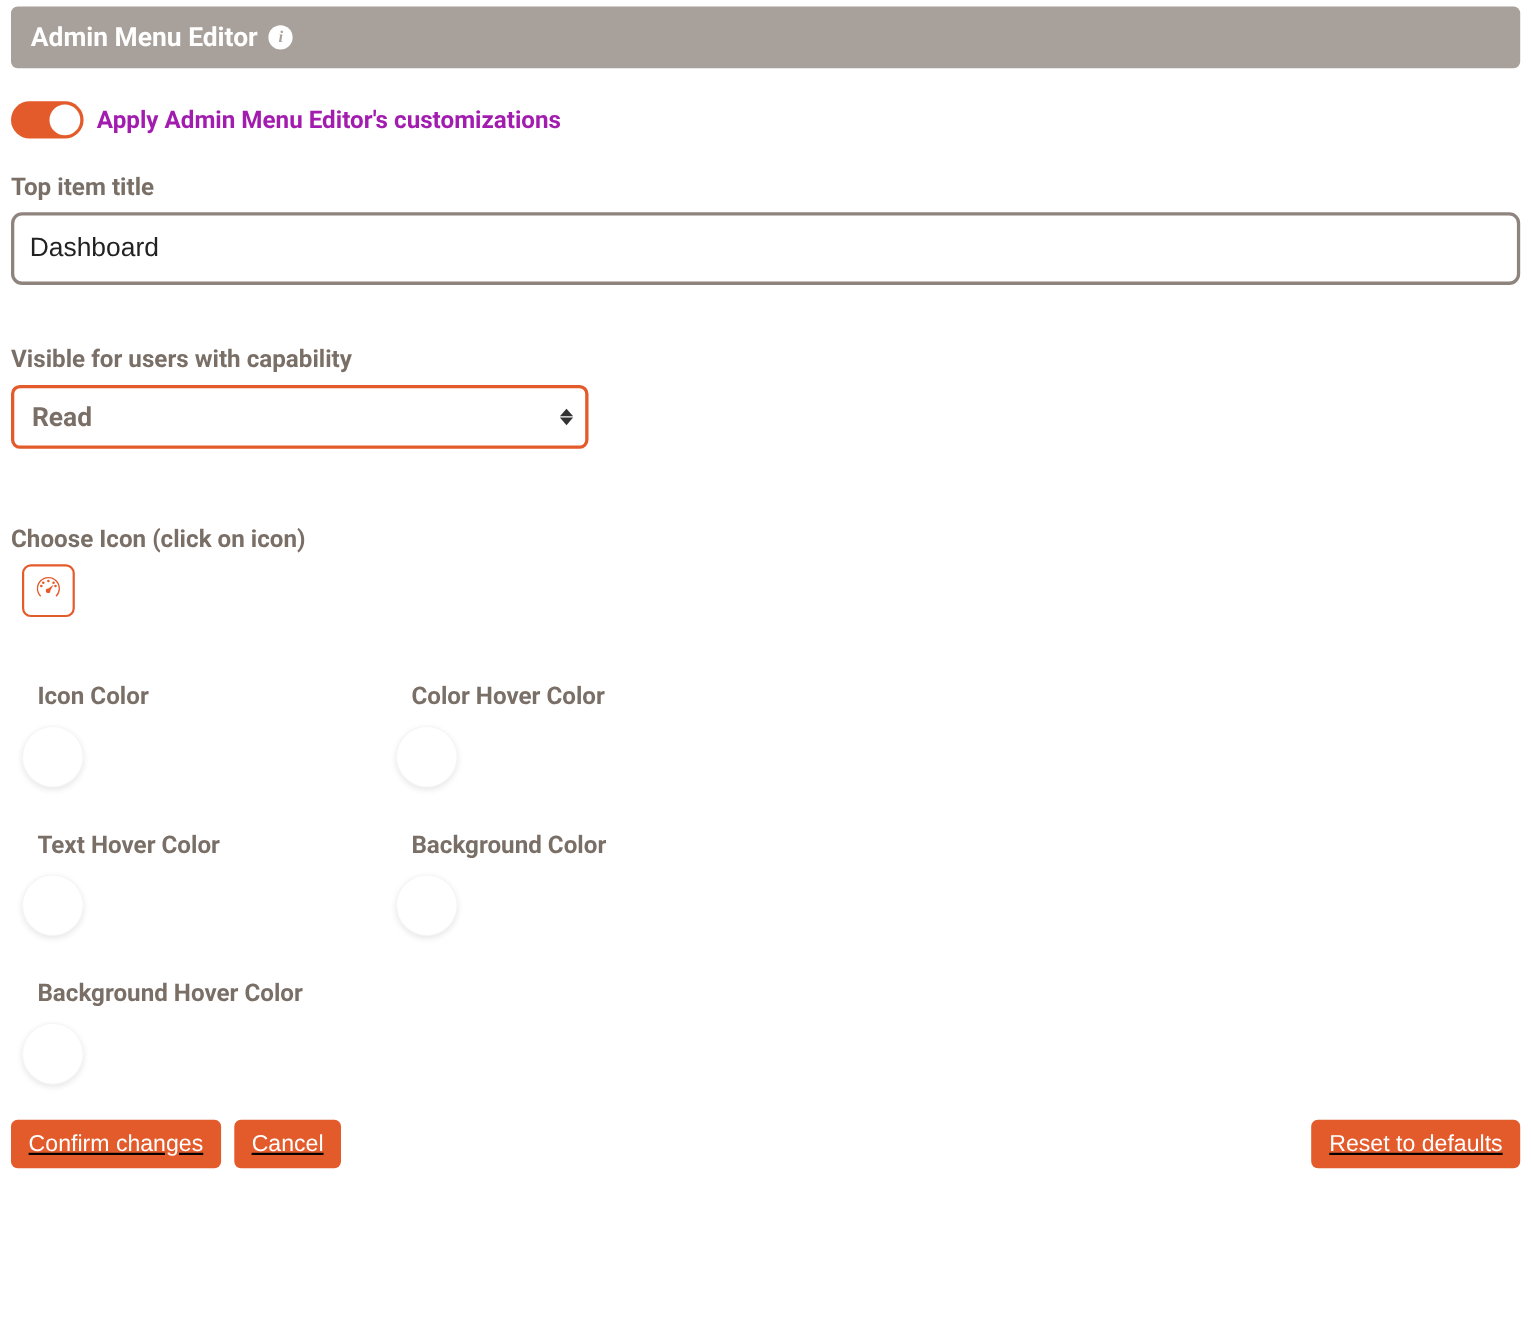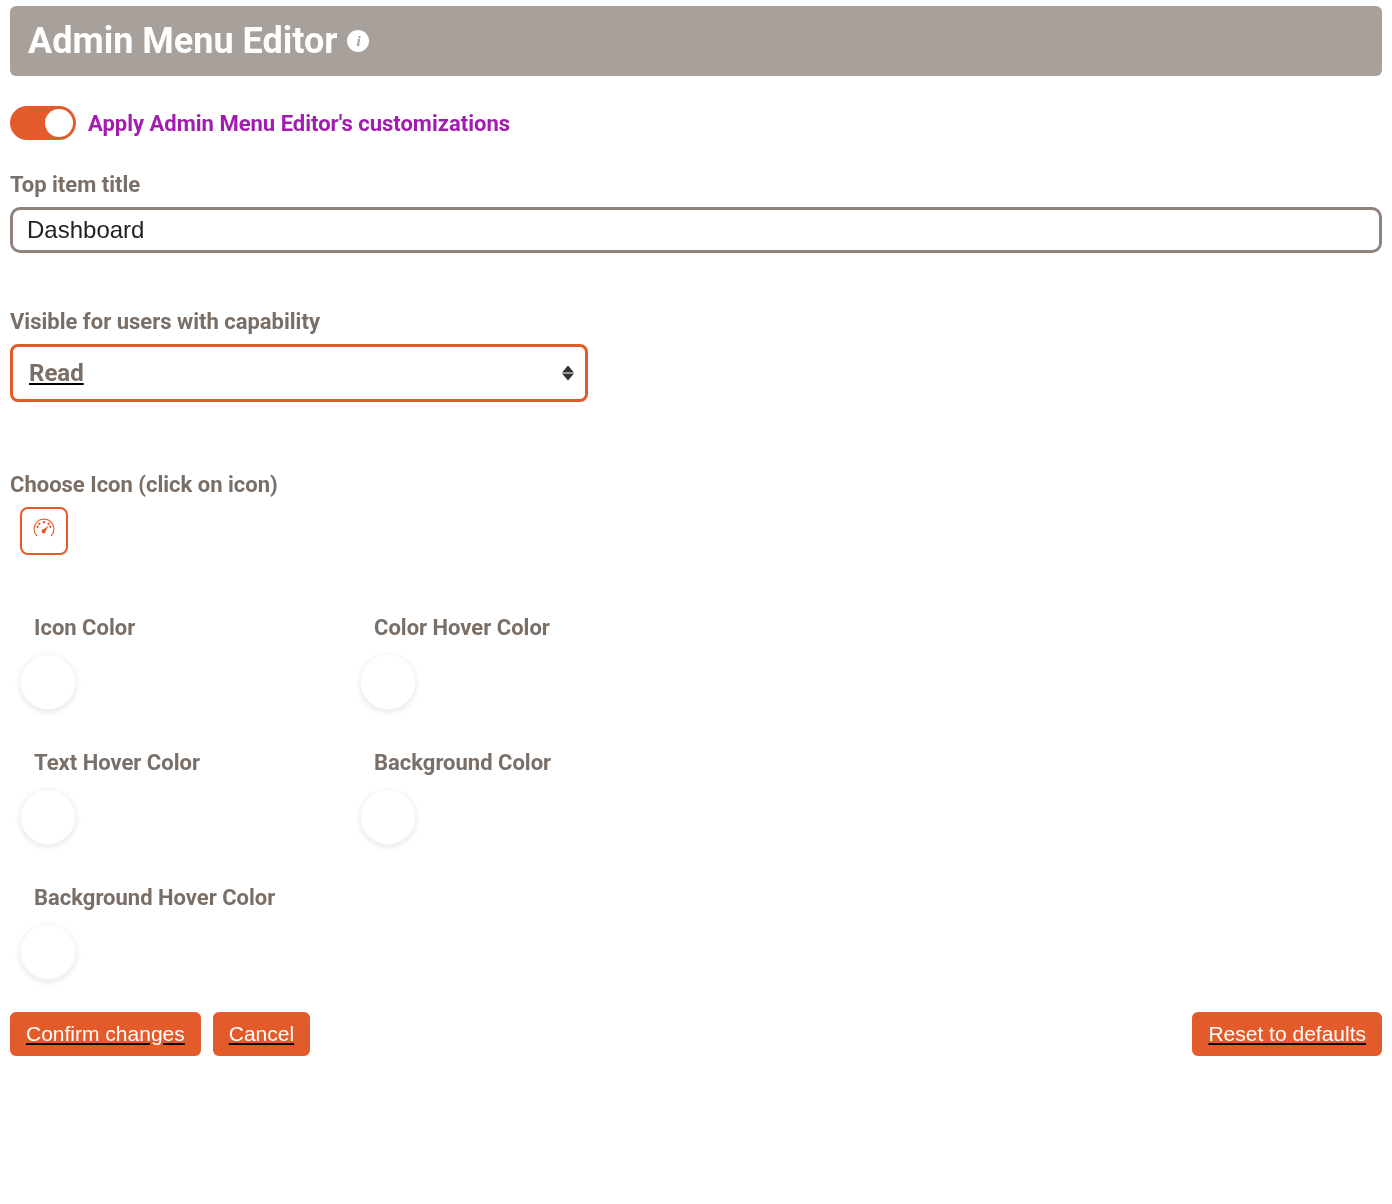--- a/index.html
+++ b/index.html
@@ -15,21 +15,21 @@
   .header-bar {
     background: #a8a09a;
     border-radius: 6px;
     padding: 14px 18px;
     display: flex;
     align-items: center;
     gap: 10px;
   }
   .header-title {
     color: #ffffff;
-    font-size: 36px;
+    font-size: 24px;
     font-weight: 700;
   }
   .info-icon {
     width: 22px;
     height: 22px;
     border-radius: 50%;
     background: #ffffff;
     color: #a8a09a;
     display: inline-flex;
     align-items: center;
@@ -72,30 +72,29 @@
     color: #7a6f67;
     font-size: 22px;
     font-weight: 700;
     margin-top: 32px;
     margin-bottom: 10px;
   }
   .text-input {
     width: 100%;
     border: 3px solid #8f847d;
     border-radius: 10px;
-    padding: 6px 14px;
+    padding: 16px 14px;
     font-size: 24px;
     color: #222;
     background: #fff;
     outline: none;
   }
   .select-wrap {
     position: relative;
-    width: 578px;
-    text-decoration: underline;
+    width: 525px;
   }
   .select-input {
     width: 100%;
     border: 3px solid #e35a2b;
     border-radius: 8px;
     padding: 12px 44px 12px 16px;
     font-size: 24px;
     font-weight: 700;
     color: #7a6f67;
     background: #fff;

